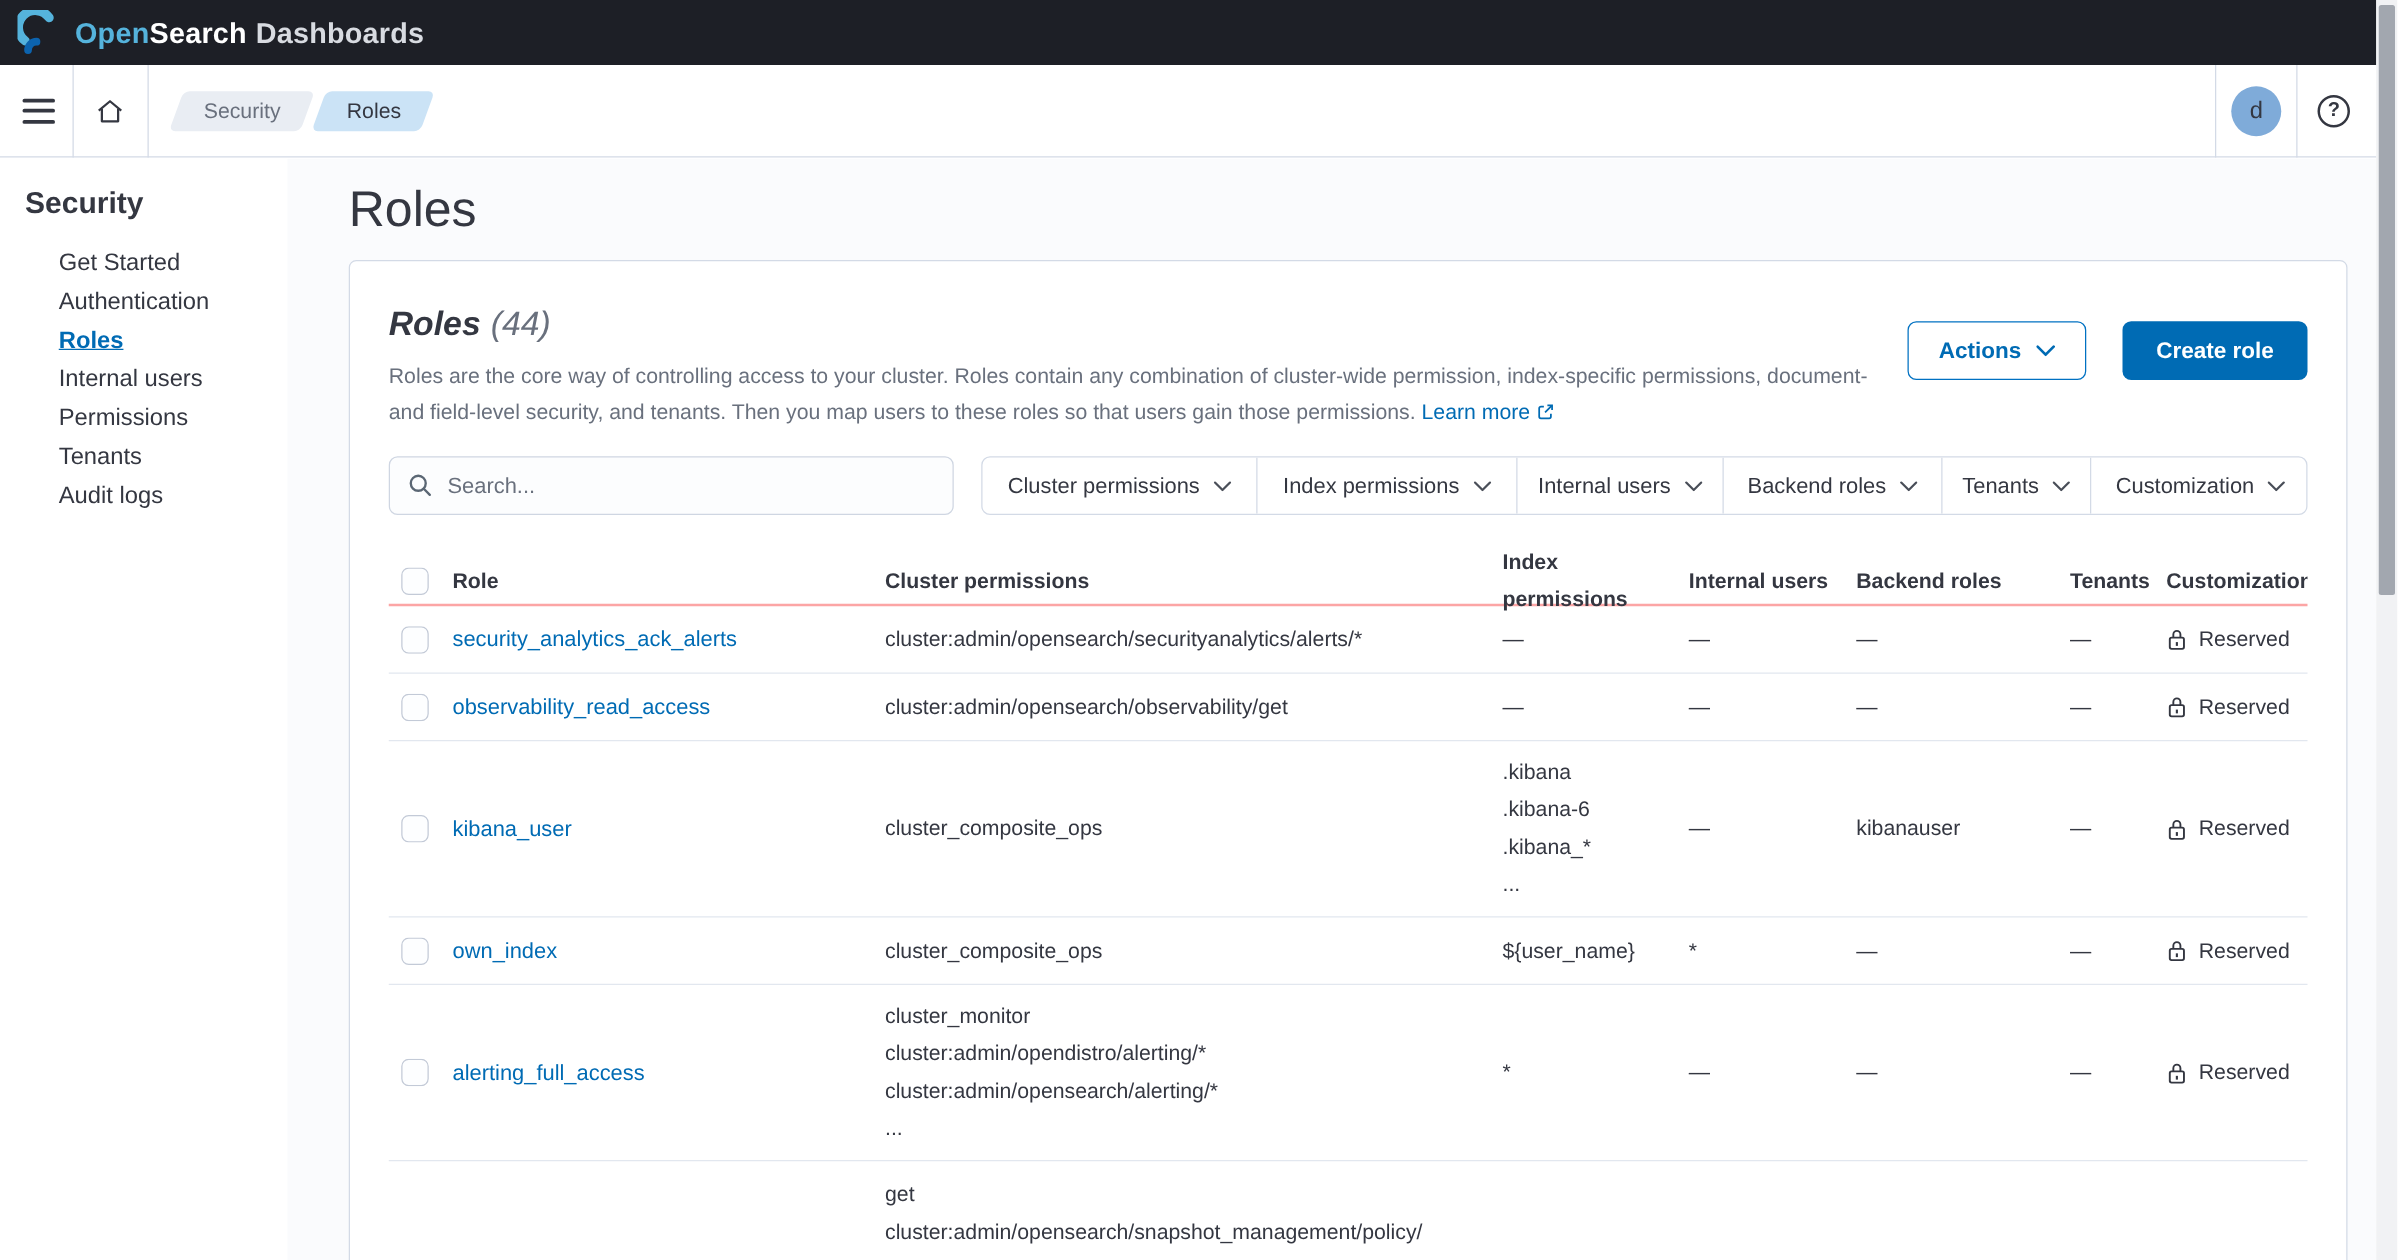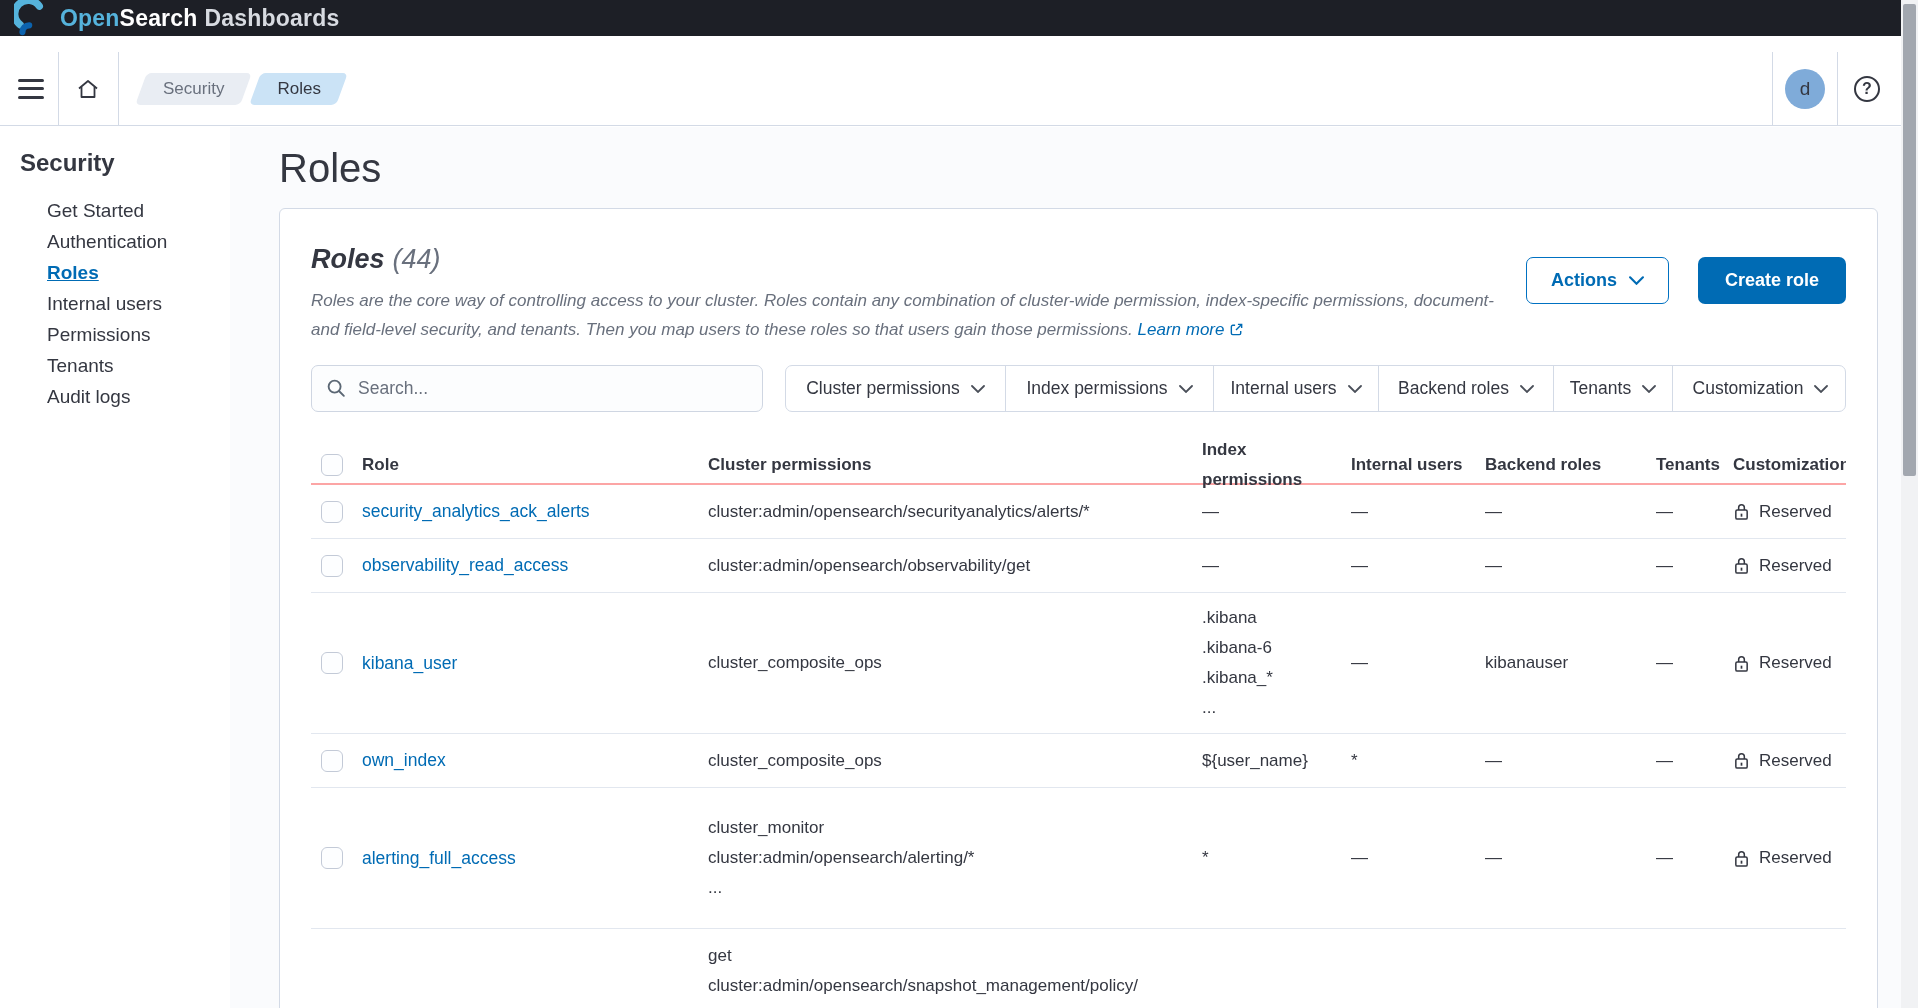--- a/index.html
+++ b/index.html
@@ -4,21 +4,21 @@
 <style>
   * { margin:0; padding:0; box-sizing:border-box; }
   html,body { width:1918px; height:1008px; overflow:hidden; }
   body { font-family:"Liberation Sans","DejaVu Sans",sans-serif; background:#fff; color:#343741; position:relative; }
 
   
   .scrollbar { position:absolute; top:0; right:0; width:17px; height:1008px; background:#F1F2F4; z-index:50; }
   .scrollbar .thumb { position:absolute; left:2px; width:13px; top:4px; height:472px; background:#A2A7AF; border-radius:2px; }
 
   
-  .topbar { position:absolute; left:0; top:0; width:1901px; height:36px; background:#1D1F26; display:flex; align-items:center; padding-left:14px; }
+  .topbar { position:absolute; left:0; top:0; width:1901px; height:52px; background:#1D1F26; display:flex; align-items:center; padding-left:14px; }
   .logo { display:flex; align-items:center; gap:10px; }
   .logo-text { font-size:23px; font-weight:700; letter-spacing:.2px; }
   .logo-open { color:#55B3DC; }
   .logo-search { color:#FFFFFF; }
   .logo-dash { color:#D8DBE1; font-weight:600; margin-left:7px; }
 
   
   .navbar { position:absolute; left:0; top:52px; width:1901px; height:74px; background:#fff; border-bottom:1px solid #D3DAE6; display:flex; align-items:center; padding:0 21px 0 18px; }
   .nav-divider { width:1px; height:74px; background:#D3DAE6; flex:none; }
   .menu-btn { width:26px; height:20px; display:flex; flex-direction:column; justify-content:space-between; cursor:pointer; margin-right:14px; flex:none; }
@@ -44,21 +44,21 @@
   .side-items a { color:inherit; text-decoration:none;margin-left:27px; }
   .main { flex:1; background:#FAFBFD; padding:18px 0 0 49px; }
   .page-title { font-size:40px; font-weight:400; color:#343741; line-height:46px; }
 
   
   .panel { margin-top:17px; width:1599px; background:#fff; border:1px solid #D3DAE6; border-radius:6px; height:810px; }
   .panel-head { display:flex; justify-content:space-between; padding:35px 31px 0 31px; }
   .panel-title { font-size:27px;font-style:italic; }
   .panel-title .t { font-weight:700; color:#343741; }
   .panel-title .c { font-weight:400; color:#69707D; margin-left:8px; }
-  .panel-desc { margin-top:11px; max-width:1185px; font-size:17px; line-height:29px; color:#69707D;font-style:italic; }
+  .panel-desc { margin-top:11px; max-width:1185px; font-size:17px; line-height:29px; color:#69707D; }
   .learn-more { color:#006BB4; text-decoration:none; font-weight:500; white-space:nowrap; }
   .head-buttons { display:flex; gap:29px; margin-top:13px; flex:none; }
   .btn-actions { height:47px; padding:0 24px; border:1px solid #0071C2; background:#fff; color:#006BB4; border-radius:7px; font-size:18px; font-weight:600; display:flex; align-items:center; gap:12px; cursor:pointer; font-family:inherit; }
   .btn-create { height:47px; padding:0 27px; border:none; background:#006BB4; color:#fff; border-radius:7px; font-size:18px; font-weight:600; cursor:pointer; font-family:inherit; }
 
   
   .controls { display:flex; gap:22px; margin:21px 31px 0 31px; }
   .search-box { width:452px; height:47px; border:1px solid #CFD6E2; border-radius:7px; background:#FCFDFE; display:flex; align-items:center; padding:0 12px 0 14px; }
   .search-box input { border:none; outline:none; background:transparent; flex:1; font-size:17.5px; color:#343741; margin-left:11px; font-family:inherit; }
   .search-box input::placeholder { color:#69707D; }
@@ -340,20 +340,21 @@
                 </div>
               </div>
             </div>
             <div class="trow trow--tall">
               <div class="cell cb">
                 <div class="checkbox"></div>
               </div>
               <div class="cell"><a class="role-link" href="#">alerting_full_access</a></div>
               <div class="cell">
                 <div>cluster_monitor</div>
+                <div>cluster:admin/opendistro/alerting/*</div>
                 <div>cluster:admin/opensearch/alerting/*</div>
                 <div>...</div>
               </div>
               <div class="cell">
                 <div>*</div>
               </div>
               <div class="cell">—</div>
               <div class="cell">—</div>
               <div class="cell">—</div>
               <div class="cell">

